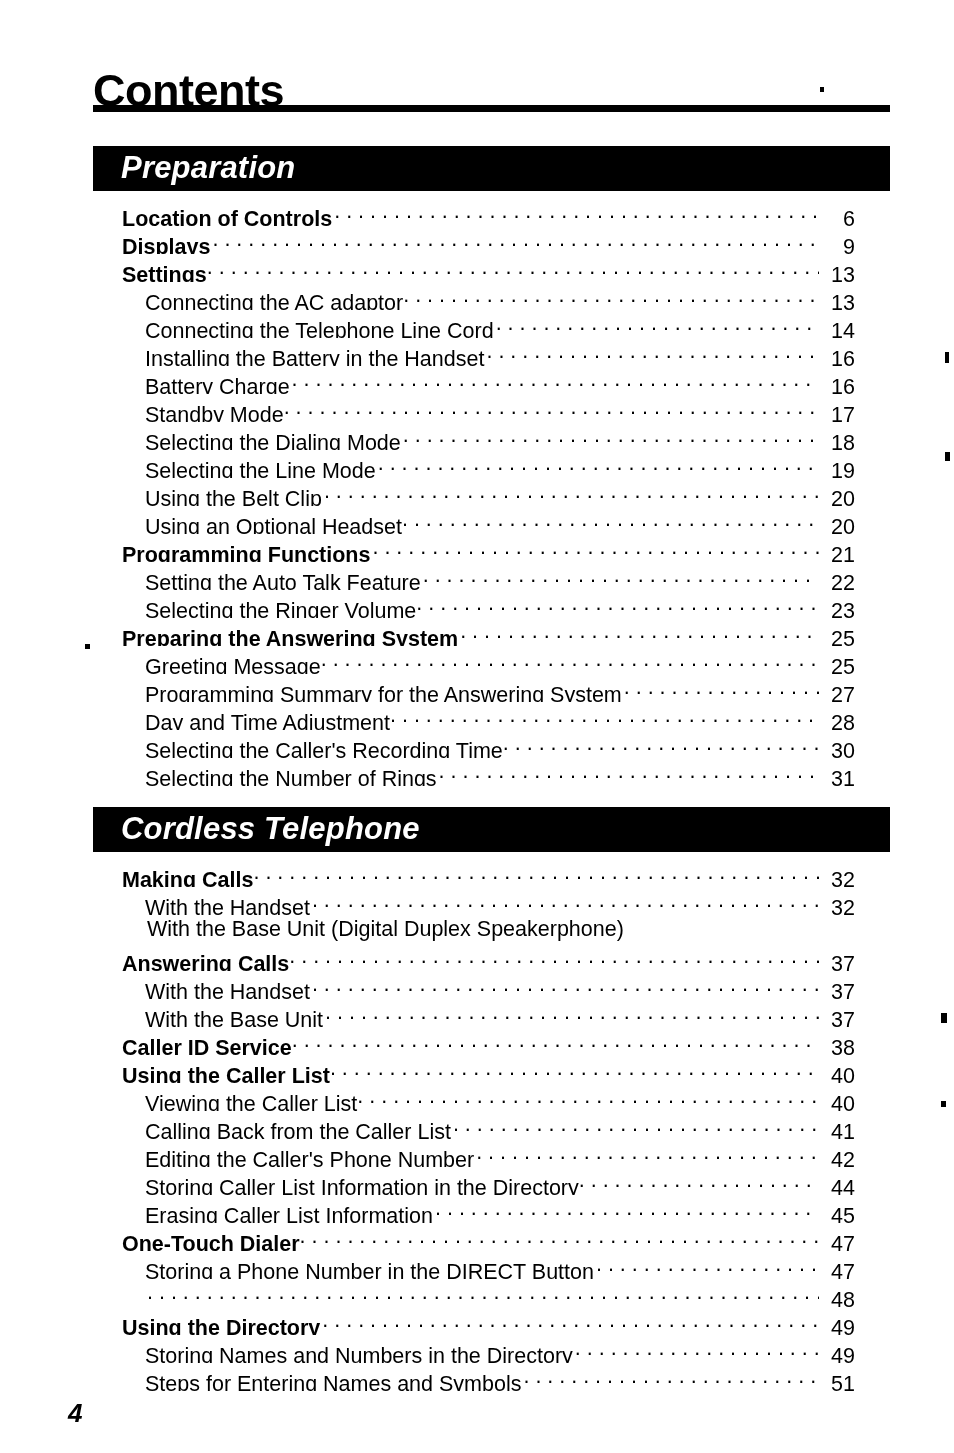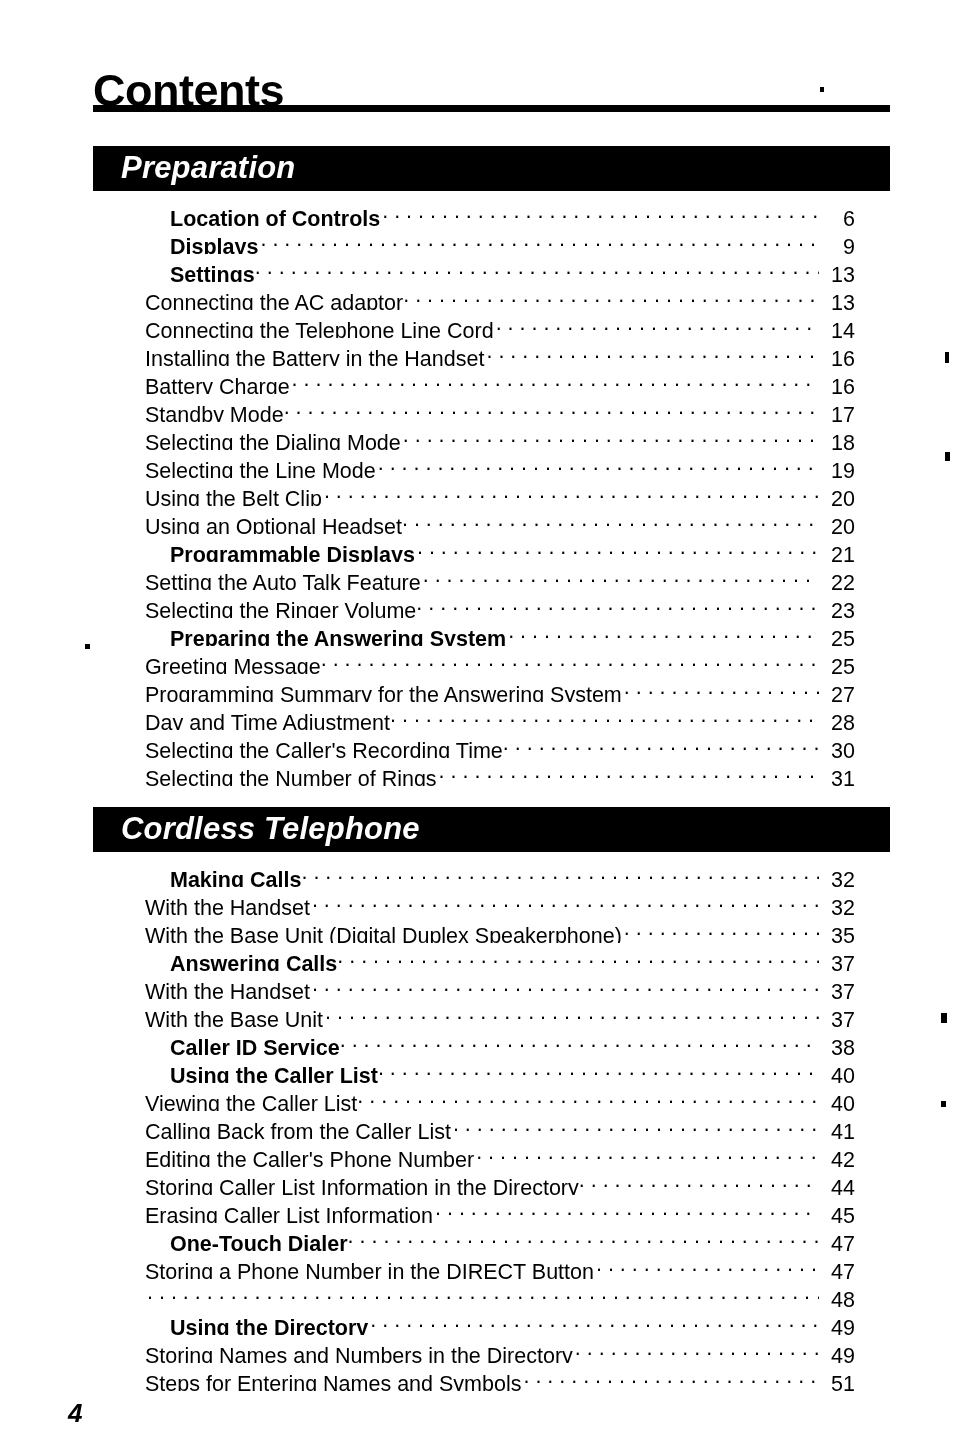--- a/index.html
+++ b/index.html
@@ -80,21 +80,20 @@
   }
 
   .toc-label {
     font-size: 21.5px;
     line-height: 28px;
     flex: 0 0 auto;
   }
   .toc-row.main .toc-label {
     font-weight: bold;
     font-size: 21.5px;
-    margin-left: 48px;
   }
   .toc-row.sub .toc-label {
     font-weight: normal;
   }
 
   .leader {
     flex: 1 1 auto;
     overflow: hidden;
     margin: 0 2px 0 2px;
     position: relative;
@@ -208,21 +207,21 @@
         <span class="toc-label">Using the Belt Clip</span>
         <span class="leader"></span>
         <span class="toc-page">20</span>
       </div>
       <div class="toc-row sub" style="top: 506px;">
         <span class="toc-label">Using an Optional Headset</span>
         <span class="leader tight"></span>
         <span class="toc-page">20</span>
       </div>
       <div class="toc-row main" style="top: 534px;">
-        <span class="toc-label">Programmable Displays</span>
+        <span class="toc-label">Programming Functions</span>
         <span class="leader"></span>
         <span class="toc-page">21</span>
       </div>
       <div class="toc-row sub" style="top: 562px;">
         <span class="toc-label">Setting the Auto Talk Feature</span>
         <span class="leader"></span>
         <span class="toc-page">22</span>
       </div>
       <div class="toc-row sub" style="top: 590px;">
         <span class="toc-label">Selecting the Ringer Volume</span>
@@ -265,21 +264,21 @@
       <div class="toc-row main" style="top: 859px;">
         <span class="toc-label">Making Calls</span>
         <span class="leader tight"></span>
         <span class="toc-page">32</span>
       </div>
       <div class="toc-row sub" style="top: 887px;">
         <span class="toc-label">With the Handset</span>
         <span class="leader"></span>
         <span class="toc-page">32</span>
       </div>
-      <div class="toc-row sub" style="top: 915px;">
+      <div class="toc-row sub" style="top: 915px; flex-direction: column;">
         <span class="toc-label">With the Base Unit (Digital Duplex Speakerphone)</span>
         <span class="leader"></span>
         <span class="toc-page">35</span>
       </div>
       <div class="toc-row main" style="top: 943px;">
         <span class="toc-label">Answering Calls</span>
         <span class="leader tight"></span>
         <span class="toc-page">37</span>
       </div>
       <div class="toc-row sub" style="top: 971px;">

